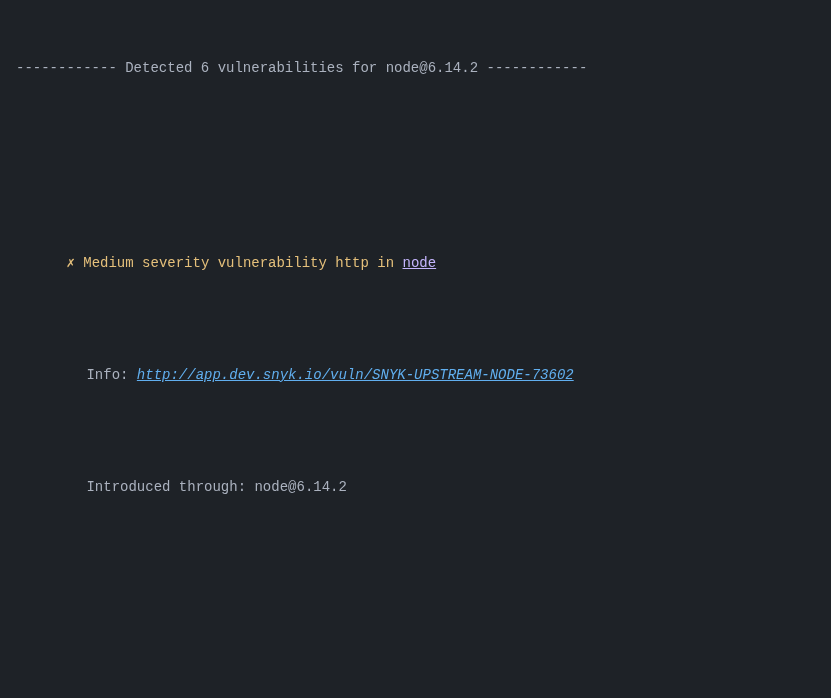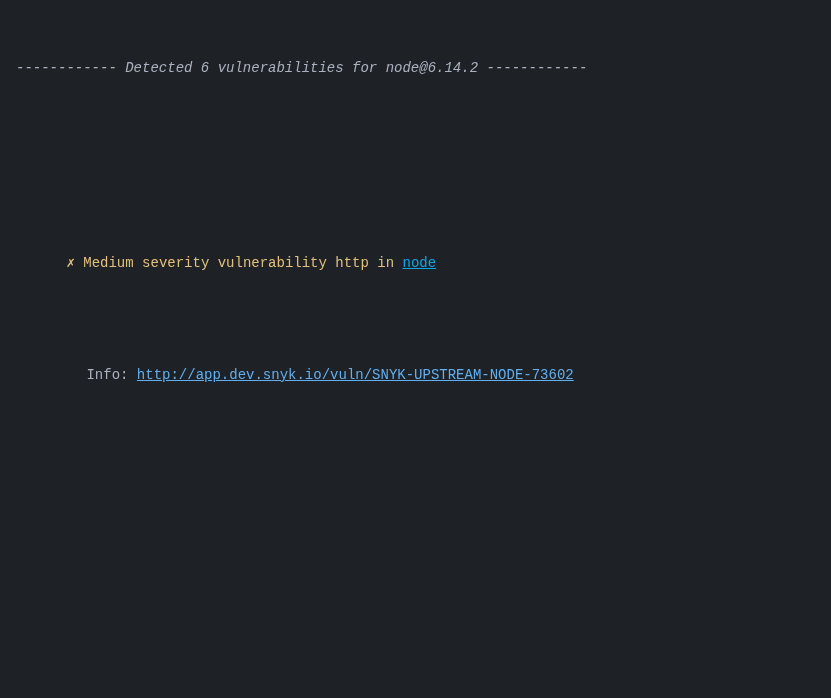--- a/index.html
+++ b/index.html
@@ -18,44 +18,44 @@
       width: 831px;
       min-height: 698px;
     }
 
     .terminal-content {
       white-space: pre-wrap;
     }
 
     .header-line {
       color: #abb2bf;
-      font-style: italic;
     }
 
     .vuln-block {
       margin-top: 16px;
     }
 
     .vuln-title-medium {
       color: #e5c07b;
     }
 
     .x-mark-medium {
       color: #e5c07b;
       font-weight: bold;
     }
 
     .vuln-node-link {
-      color: #0ea5e9;
+      color: #c4b5fd;
       text-decoration: underline;
     }
 
     .info-link {
       color: #61afef;
       text-decoration: underline;
+      font-style: italic;
     }
 
     .indent {
       padding-left: 20px;
     }
   </style>
 </head>
 <body>
 
 <div class="terminal-content">
@@ -63,20 +63,23 @@
 
   
   <div class="vuln-block">
     <div>
       <span class="x-mark-medium">✗ </span><span class="vuln-title-medium"><span>Medium severity vulnerability http in</span> <span class="vuln-node-link">node</span></span>
     </div>
     <div class="indent">
       <span>Info:</span> <a class="info-link">http://app.dev.snyk.io/vuln/SNYK-UPSTREAM-NODE-73602</a>
     </div>
     <div class="indent">
+      <span>Introduced through:</span> <span>node@6.14.2</span>
+    </div>
+    <div class="indent">
        
     </div>
     
     
   </div>
 
   
   
 
   

